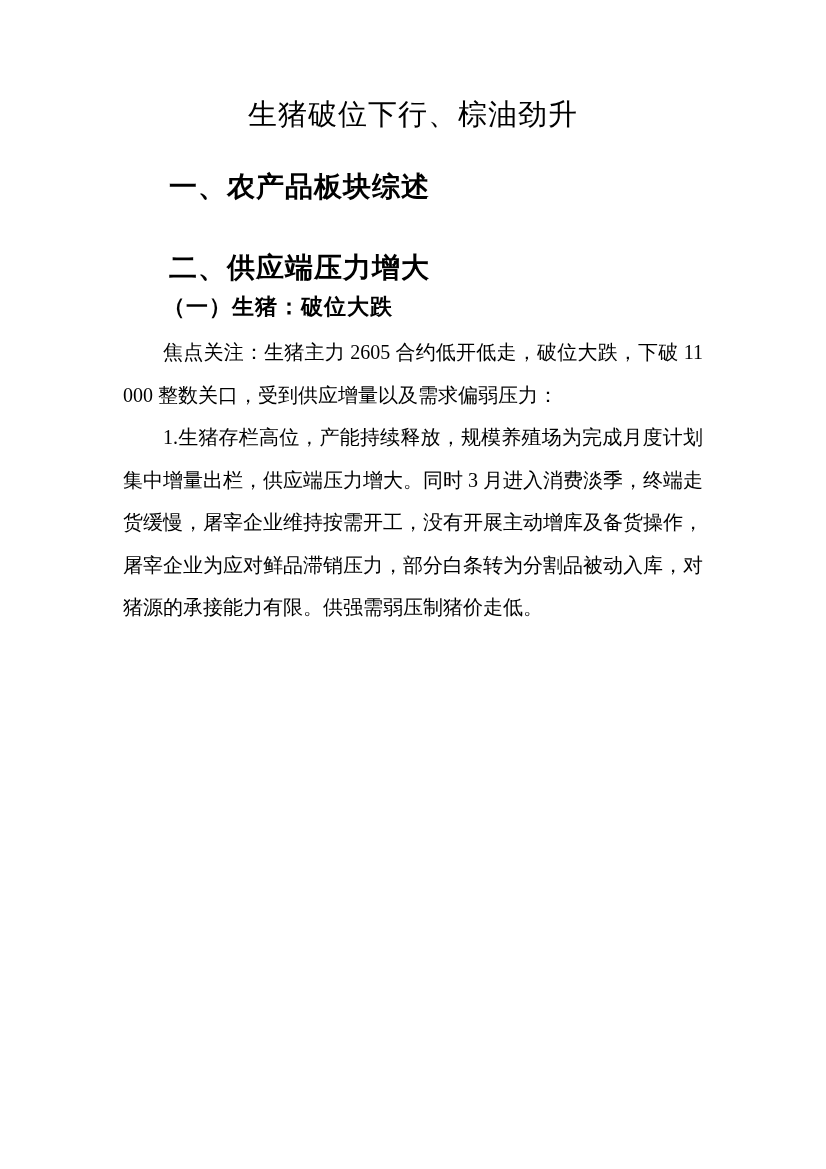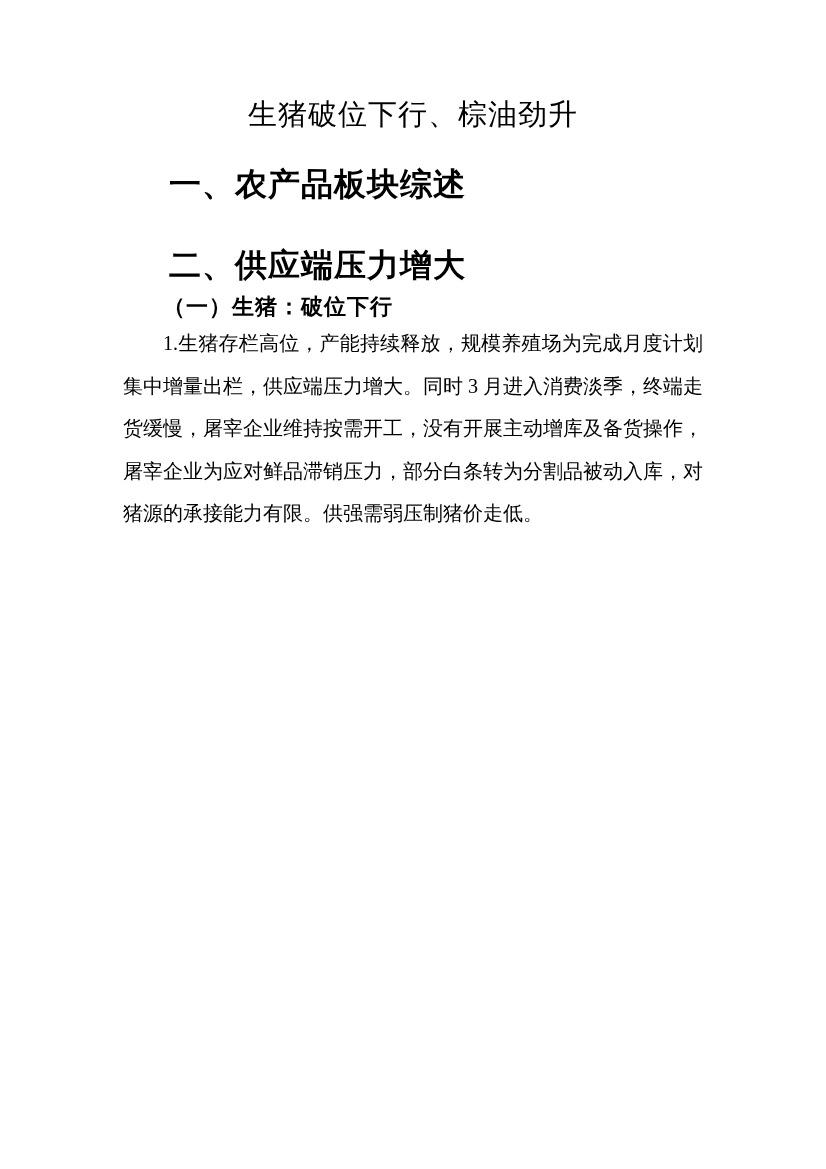--- a/index.html
+++ b/index.html
@@ -23,22 +23,22 @@
     font-size: 29px;
     font-weight: 400;
     text-align: center;
     line-height: 44px;
     letter-spacing: 1px;
     white-space: nowrap;
   }
   .h-sec {
     margin: 36px 0 0 0;
     padding-left: 46px;
-    font-family: Liberation Mono, monospace;
-    font-size: 32px;
+    font-family: Liberation Serif, serif;
+    font-size: 28px;
     font-weight: 700;
     line-height: 30px;
     letter-spacing: 1px;
   }
   .h-sec2 { margin-top: 51px; }
   .h-sub {
     margin: 9px 0 0 0;
     padding-left: 40px;
     font-family: "Liberation Sans", "DejaVu Sans", sans-serif;
     font-size: 22px;
@@ -64,17 +64,18 @@
 <main class="page">
 
   <h1 class="doc-title">生猪破位下行、棕油劲升</h1>
 
   <section>
     <h2 class="h-sec">一、农产品板块综述</h2>
   </section>
 
   <section>
     <h2 class="h-sec h-sec2">二、供应端压力增大</h2>
-    <h3 class="h-sub">（一）生猪：破位下行</h3>
+    <h3 class="h-sub">（一）生猪：破位大跌</h3>
+    <p class="body-p p-focus">焦点关注：生猪主力 2605 合约低开低走，破位大跌，下破 11000 整数关口，受到供应增量以及需求偏弱压力：</p>
     <p class="body-p">1.生猪存栏高位，产能持续释放，规模养殖场为完成月度计划集中增量出栏，供应端压力增大。同时 3 月进入消费淡季，终端走货缓慢，屠宰企业维持按需开工，没有开展主动增库及备货操作，屠宰企业为应对鲜品滞销压力，部分白条转为分割品被动入库，对猪源的承接能力有限。供强需弱压制猪价走低。</p>
   </section>
 
 </main>
 
 </body></html>

